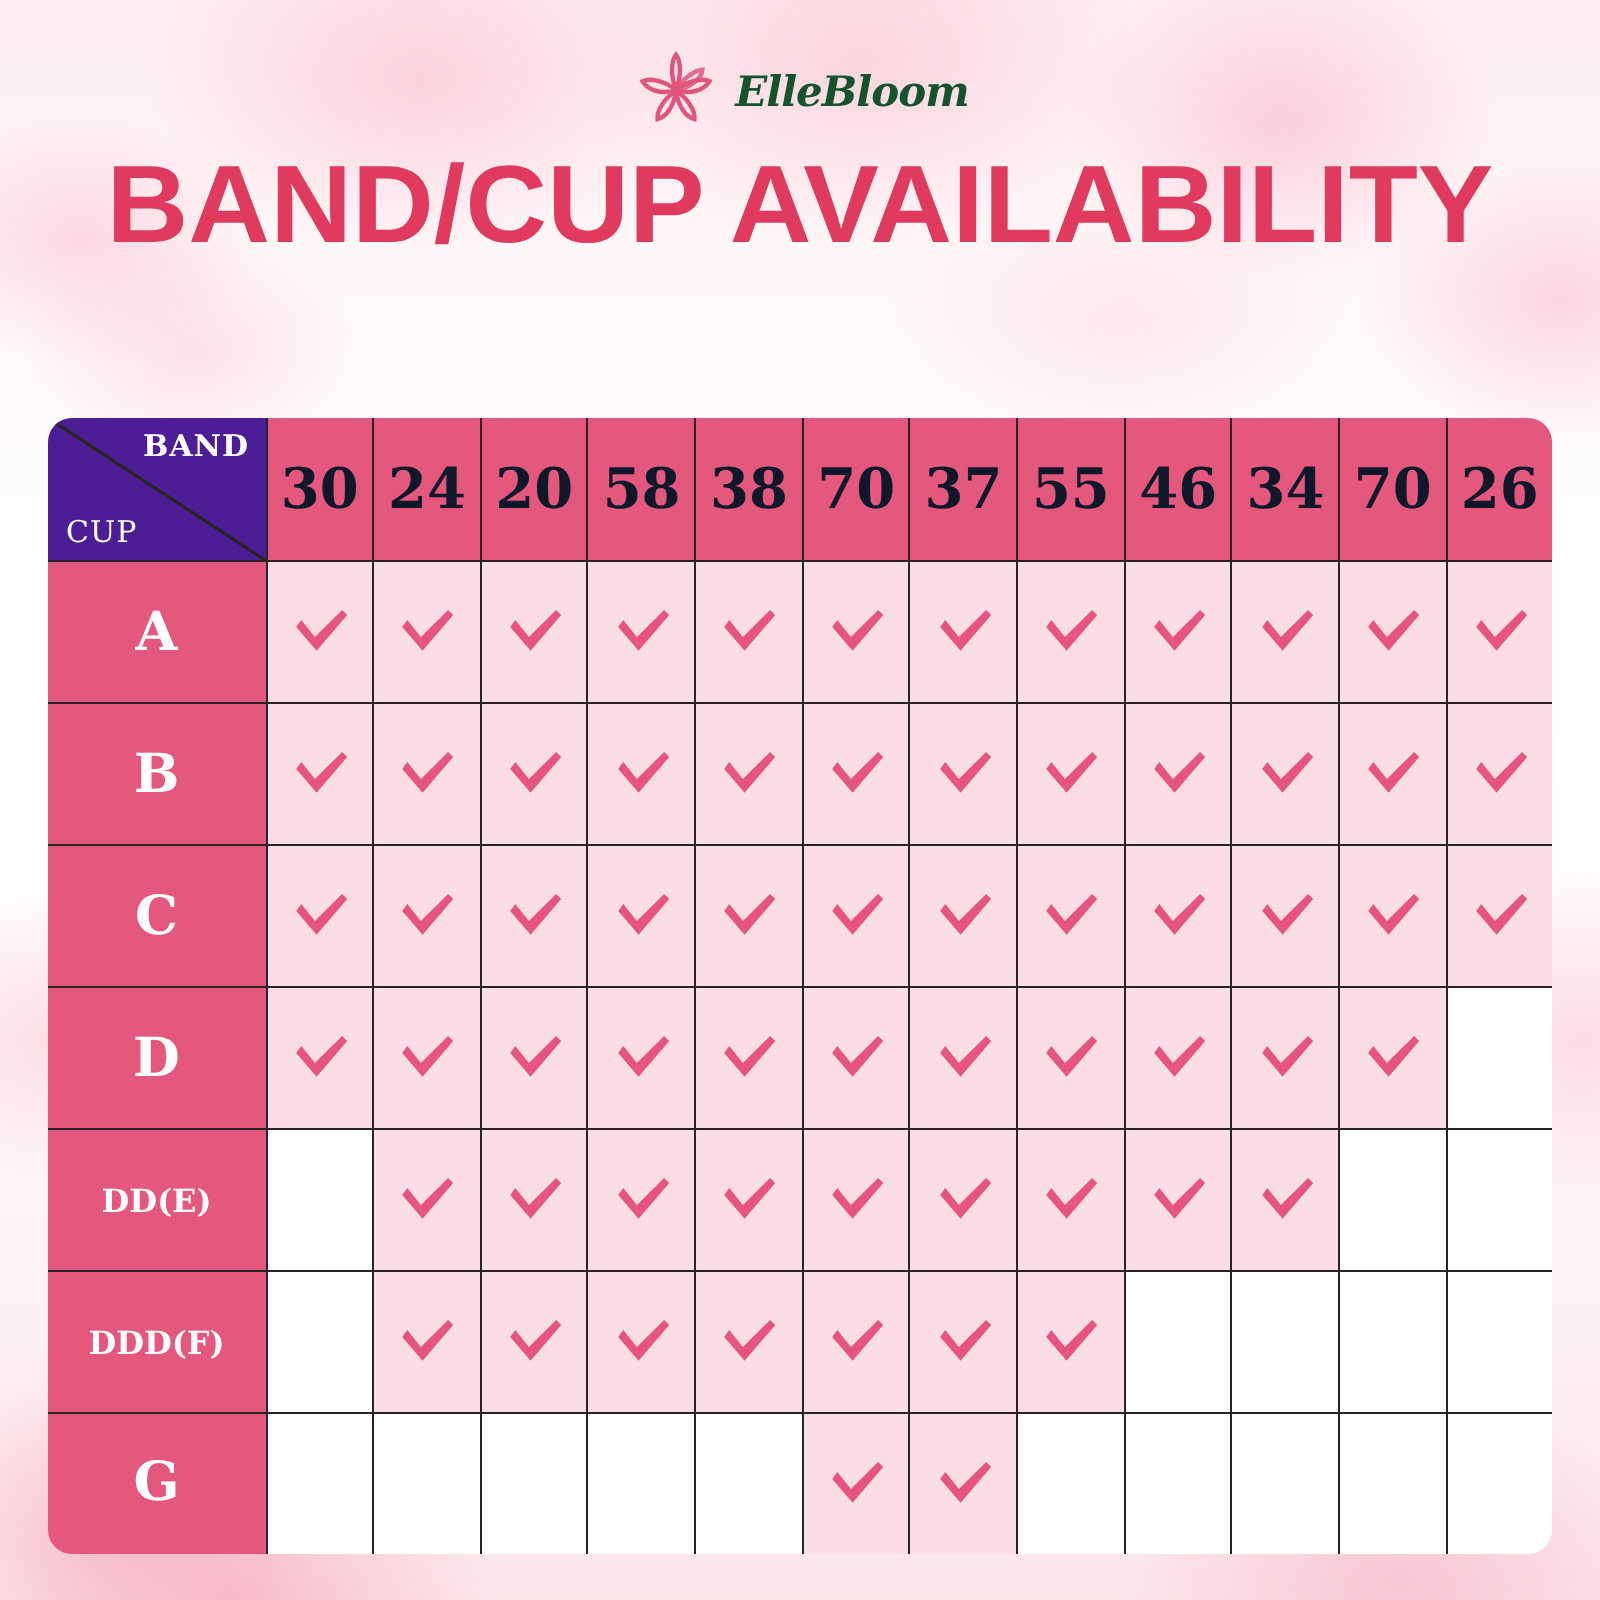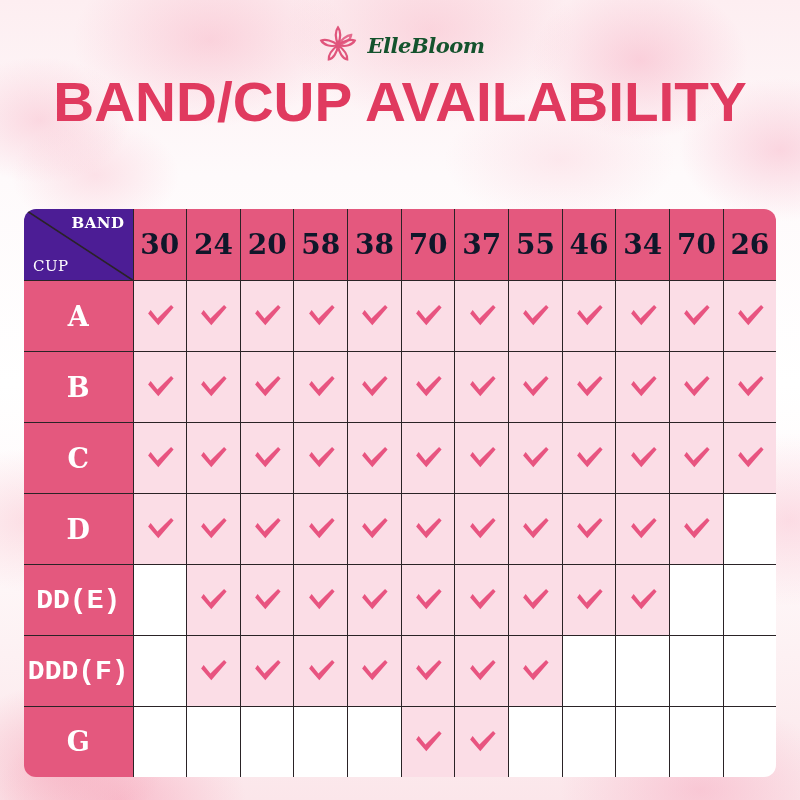--- a/index.html
+++ b/index.html
@@ -140,21 +140,21 @@
   td.cup {
     background: #e4587e;
     color: #ffffff;
     font-family: "DejaVu Serif", serif;
     font-weight: 700;
     font-size: 27px;
     width: 110px;
     height: 71px;
     letter-spacing: 0px;
   }
-  td.cup.narrow { font-size: 28px; font-family: Liberation Mono, monospace; }
+  td.cup.narrow { font-size: 16px; }
 
   td.cell { height: 71px; background: #ffffff; }
   td.cell.yes { background: #fbdde6; }
 
   .check { width: 34px; height: 34px; display: inline-block; vertical-align: middle; }
 </style>
 </head>
 <body>
 
 <div class="bg"></div>

